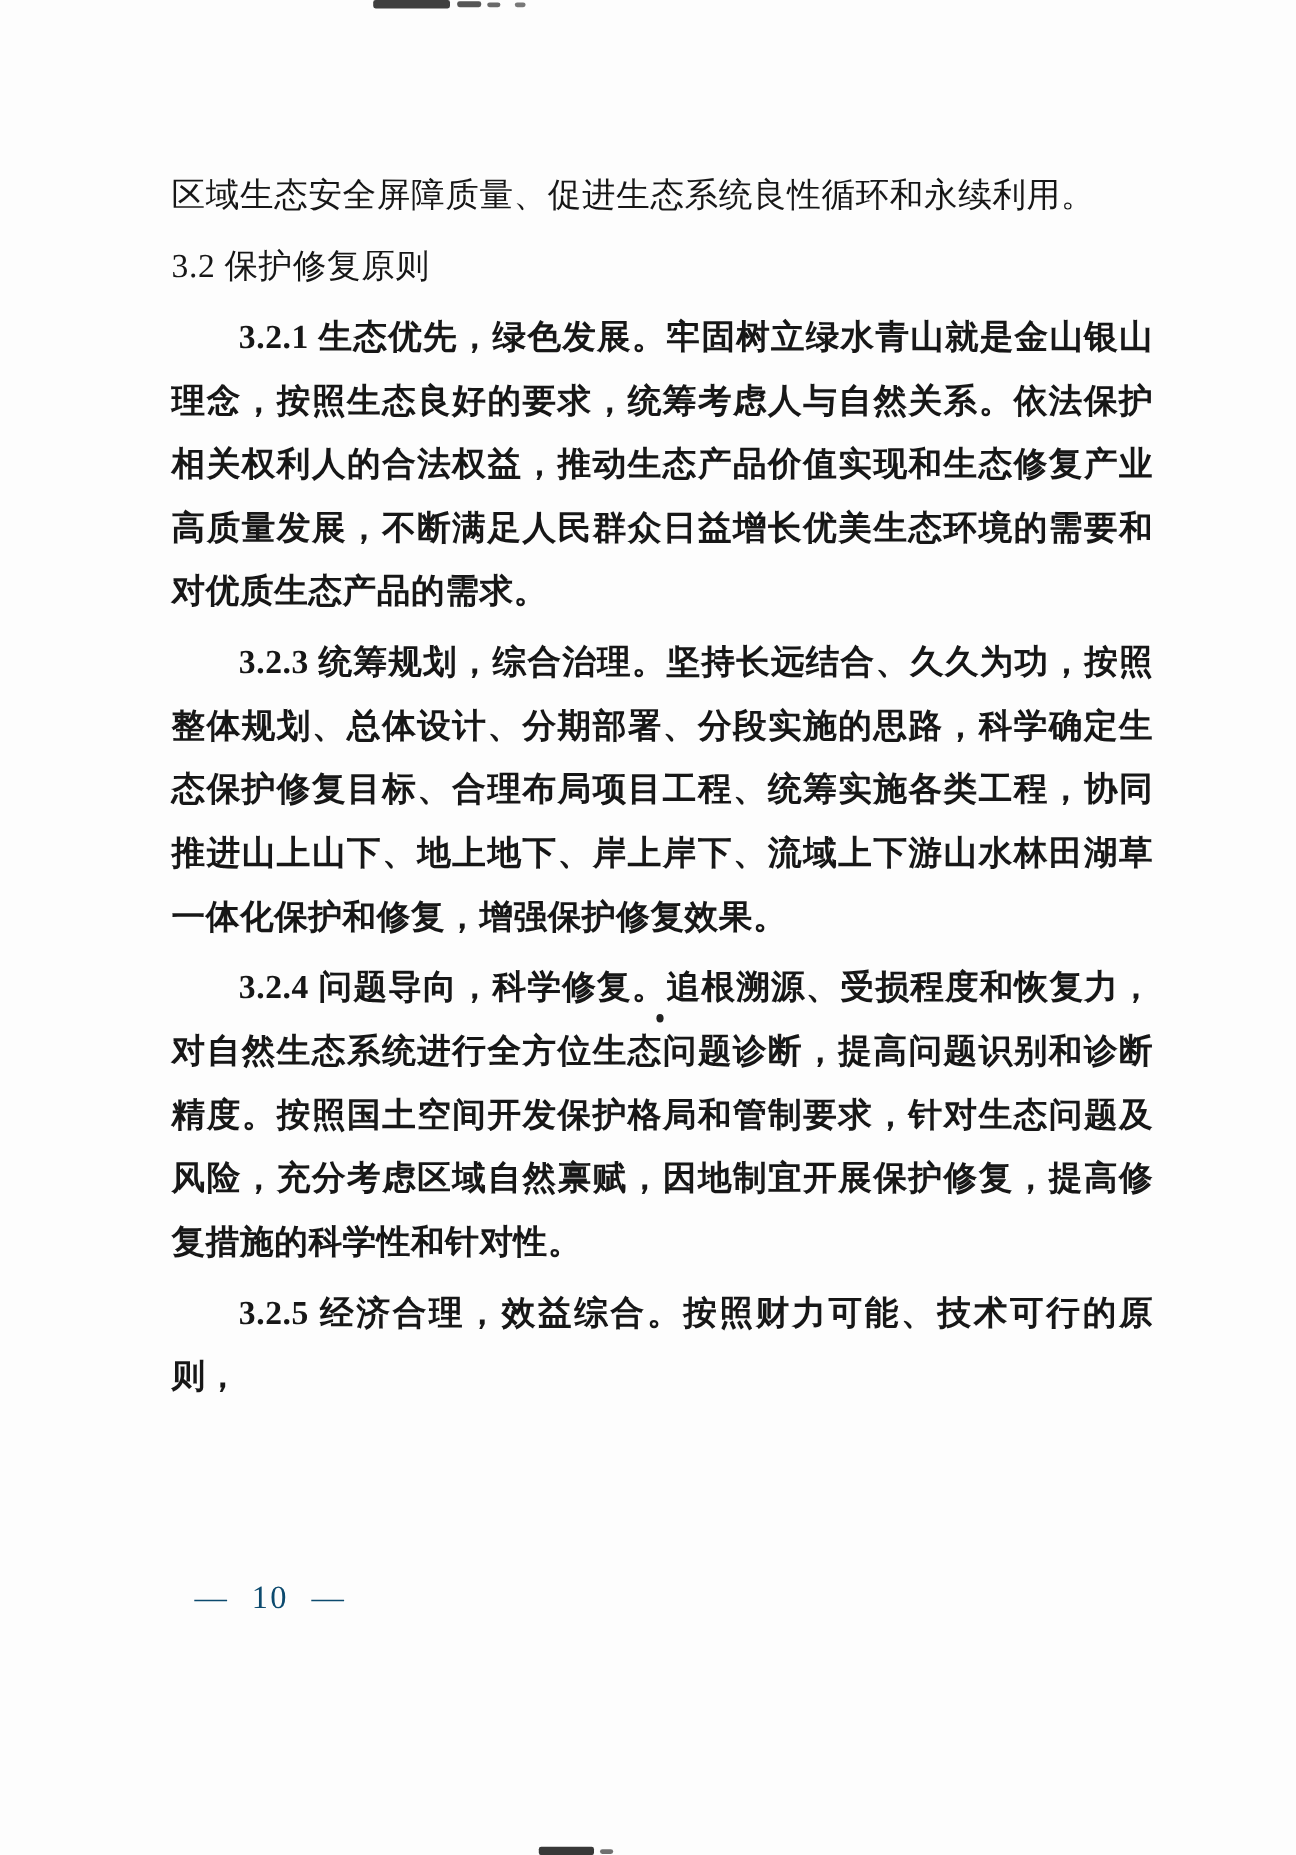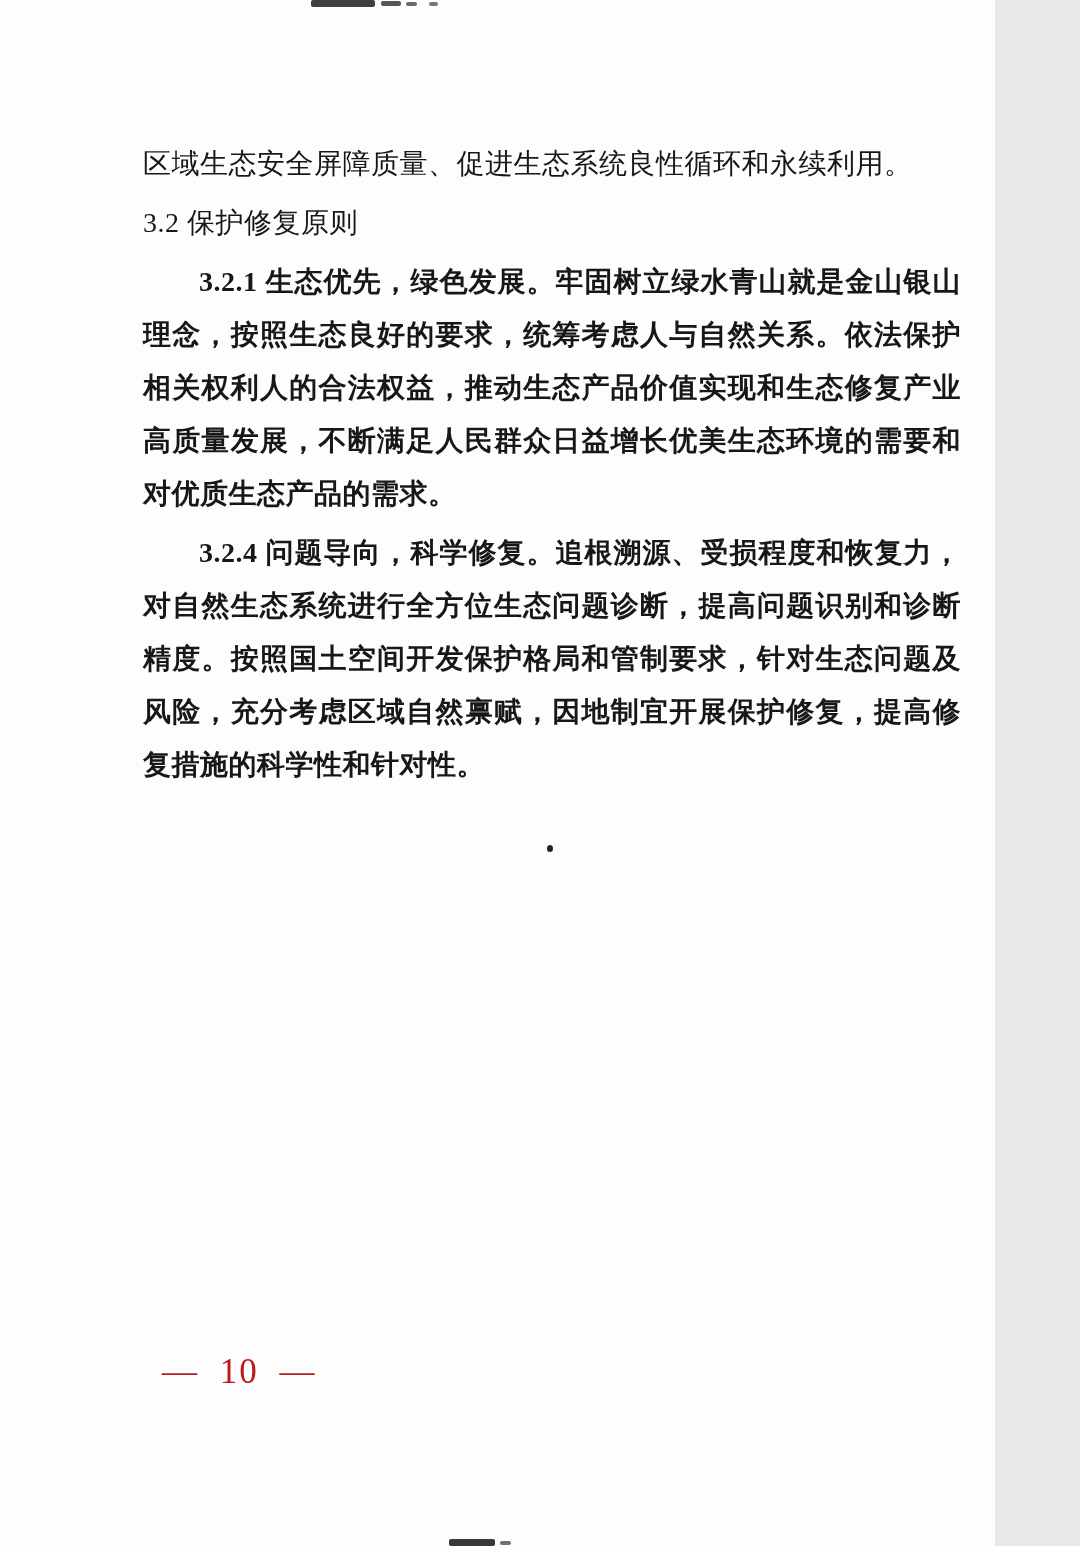--- a/index.html
+++ b/index.html
@@ -2,21 +2,21 @@
 <html><head>
 <meta charset="utf-8">
 <style>
   html, body {
     margin: 0;
     padding: 0;
     background: #e8e8e8;
   }
   .page {
     position: relative;
-    width: 995px;
+    width: 1080px;
     height: 1546px;
     background: #fdfdfd;
     overflow: hidden;
     font-family: "Liberation Serif", "DejaVu Serif", serif;
     color: #171717;
   }
   .content {
     position: absolute;
     left: 143px;
     top: 137px;
@@ -33,26 +33,26 @@
   .content p.indent {
     text-indent: 56px;
     font-weight: bold;
   }
   .content .heading {
     text-align: center;
   }
   .footer-pagenum {
     position: absolute;
     left: 162px;
-    top: 1352px;
-    font-size: 35px;
+    top: 1311px;
+    font-size: 27px;
     line-height: 40px;
     letter-spacing: 2px;
     word-spacing: 10px;
-    color: #b91c1c;
+    color: #0c4a6e;
   }
   
   .artifact {
     position: absolute;
     background: #4b4b4b;
     border-radius: 2px;
   }
   .artifact.a-top1   { left: 311px; top: 0;      width: 64px; height: 7px; background:#3f3f3f; }
   .artifact.a-top2   { left: 381px; top: 1px;    width: 20px; height: 5px; background:#565656; }
   .artifact.a-top3   { left: 406px; top: 2px;    width: 11px; height: 4px; background:#6a6a6a; }
@@ -72,23 +72,25 @@
   <div class="artifact a-top4"></div>
 
   <div class="content">
     <p>区域生态安全屏障质量、促进生态系统良性循环和永续利用。</p>
 
     <div class="heading">3.2 保护修复原则</div>
 
     <p class="indent">3.2.1 生态优先，绿色发展。牢固树立绿水青山就是金山银山理念，按照生态良好的要求，统筹考虑人与自然关系。依法保护相关权利人的合法权益，推动生态产品价值实现和生态修复产业高质量发展，不断满足人民群众日益增长优美生态环境的需要和对优质生态产品的需求。</p>
 
 
+    <p class="indent">3.2.3 统筹规划，综合治理。坚持长远结合、久久为功，按照整体规划、总体设计、分期部署、分段实施的思路，科学确定生态保护修复目标、合理布局项目工程、统筹实施各类工程，协同推进山上山下、地上地下、岸上岸下、流域上下游山水林田湖草一体化保护和修复，增强保护修复效果。</p>
 
     <p class="indent">3.2.4 问题导向，科学修复。追根溯源、受损程度和恢复力，对自然生态系统进行全方位生态问题诊断，提高问题识别和诊断精度。按照国土空间开发保护格局和管制要求，针对生态问题及风险，充分考虑区域自然禀赋，因地制宜开展保护修复，提高修复措施的科学性和针对性。</p>
 
+    <p class="indent">3.2.5 经济合理，效益综合。按照财力可能、技术可行的原则，</p>
   </div>
 
   <div class="artifact a-dot"></div>
 
   <div class="footer-pagenum">— 10 —</div>
 
   <div class="artifact a-bot1"></div>
   <div class="artifact a-bot2"></div>
 
 </div>

